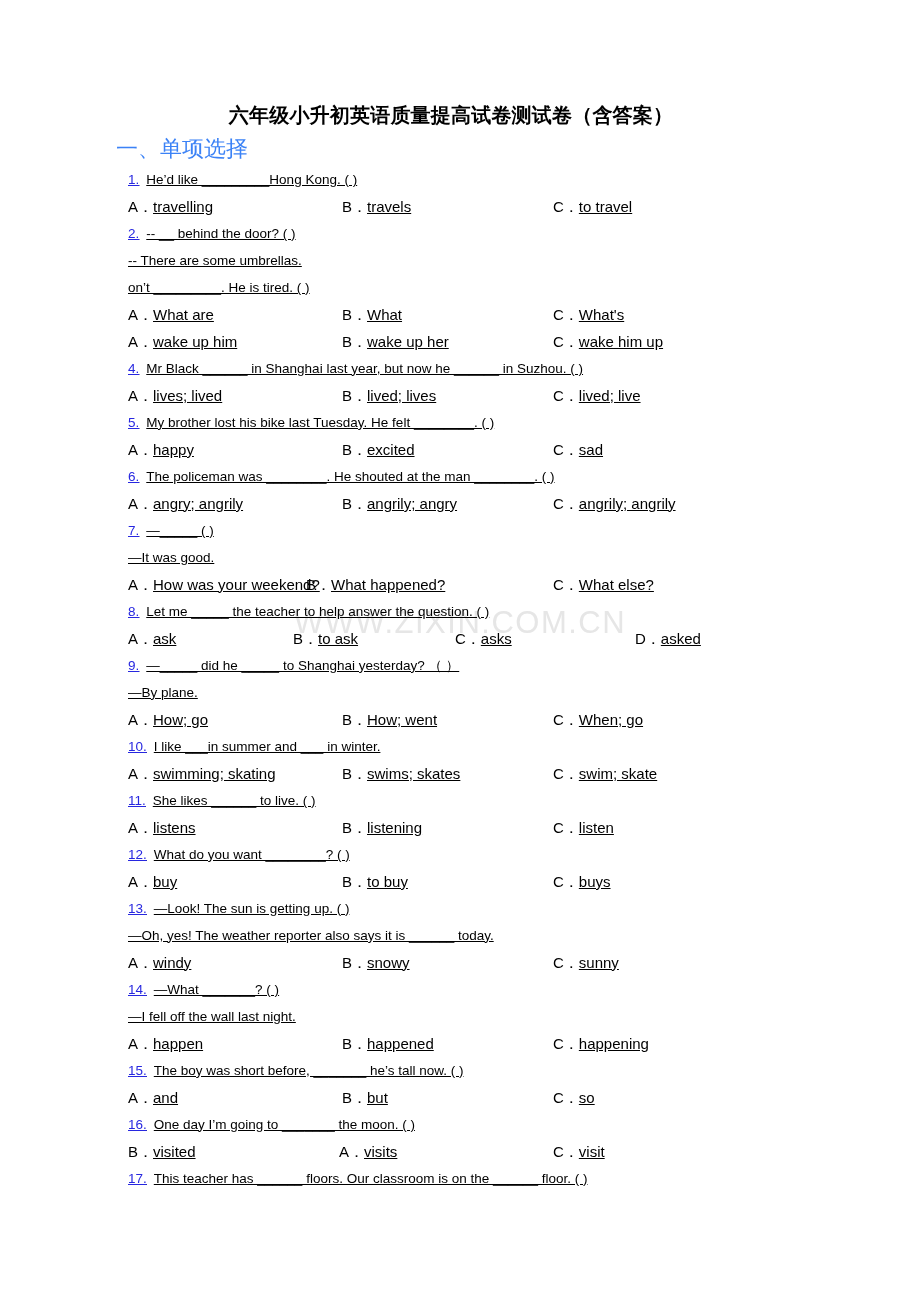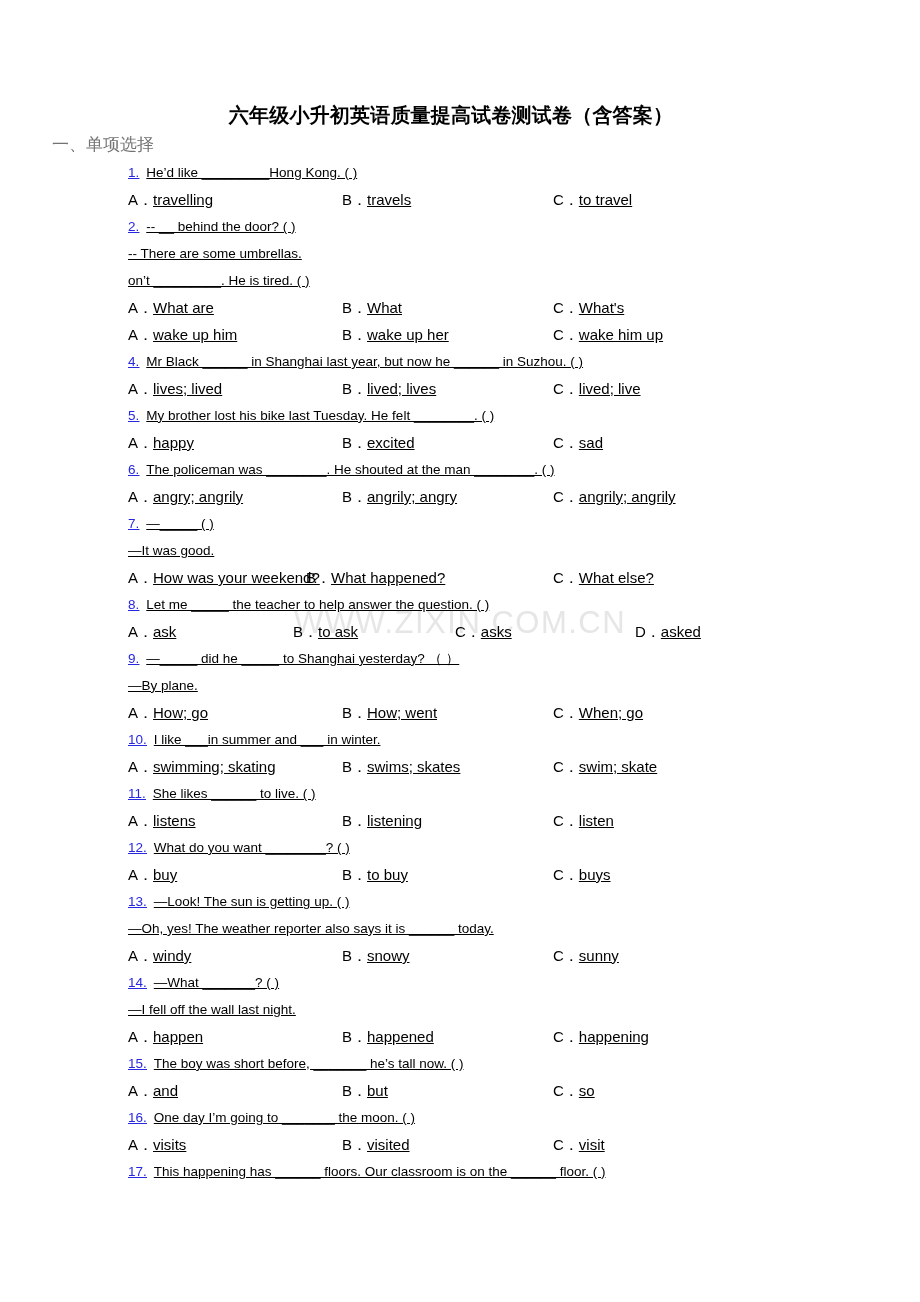--- a/index.html
+++ b/index.html
@@ -58,25 +58,25 @@
     color: #000000;
     margin: 0;
     padding-top: 103px;
     padding-right: 18px;
     line-height: 1.25;
     letter-spacing: 0.2px;
   }
 
   .section-head {
     font-family: "Liberation Serif", serif;
-    font-size: 17px;
+    font-size: 22px;
     font-weight: 400;
-    color: #737373;
+    color: #3b82f6;
     margin: 6px 0 0 0;
-    padding-left: 52px;
+    padding-left: 116px;
     line-height: 1.35;
   }
 
   .lines {
     margin-top: 2px;
     padding-left: 128px;
   }
 
   .line {
     height: 27px;
@@ -235,21 +235,21 @@
           <span class="opt c2"><span class="lbl">C．</span><span>happening</span></span>
         </div>
         <div class="line qline"><span class="qnum">15.</span><span class="qtext">The boy was short before, _______ he’s tall now. (  )</span></div>
         <div class="line optline cols3">
           <span class="opt c0"><span class="lbl">A．</span><span>and</span></span>
           <span class="opt c1"><span class="lbl">B．</span><span>but</span></span>
           <span class="opt c2"><span class="lbl">C．</span><span>so</span></span>
         </div>
         <div class="line qline"><span class="qnum">16.</span><span class="qtext">One day I’m going to _______ the moon. (  )</span></div>
         <div class="line optline cols3">
+          <span class="opt c1"><span class="lbl">B．</span><span>visited</span></span>
           <span class="opt c0"><span class="lbl">A．</span><span>visits</span></span>
-          <span class="opt c1"><span class="lbl">B．</span><span>visited</span></span>
           <span class="opt c2"><span class="lbl">C．</span><span>visit</span></span>
         </div>
-        <div class="line qline"><span class="qnum">17.</span><span class="qtext">This happening has ______ floors. Our classroom is on the ______ floor. (  )</span></div>
+        <div class="line qline"><span class="qnum">17.</span><span class="qtext">This teacher has ______ floors. Our classroom is on the ______ floor. (  )</span></div>
       </div>
 
   </div>
 </div>
 
 </body></html>

